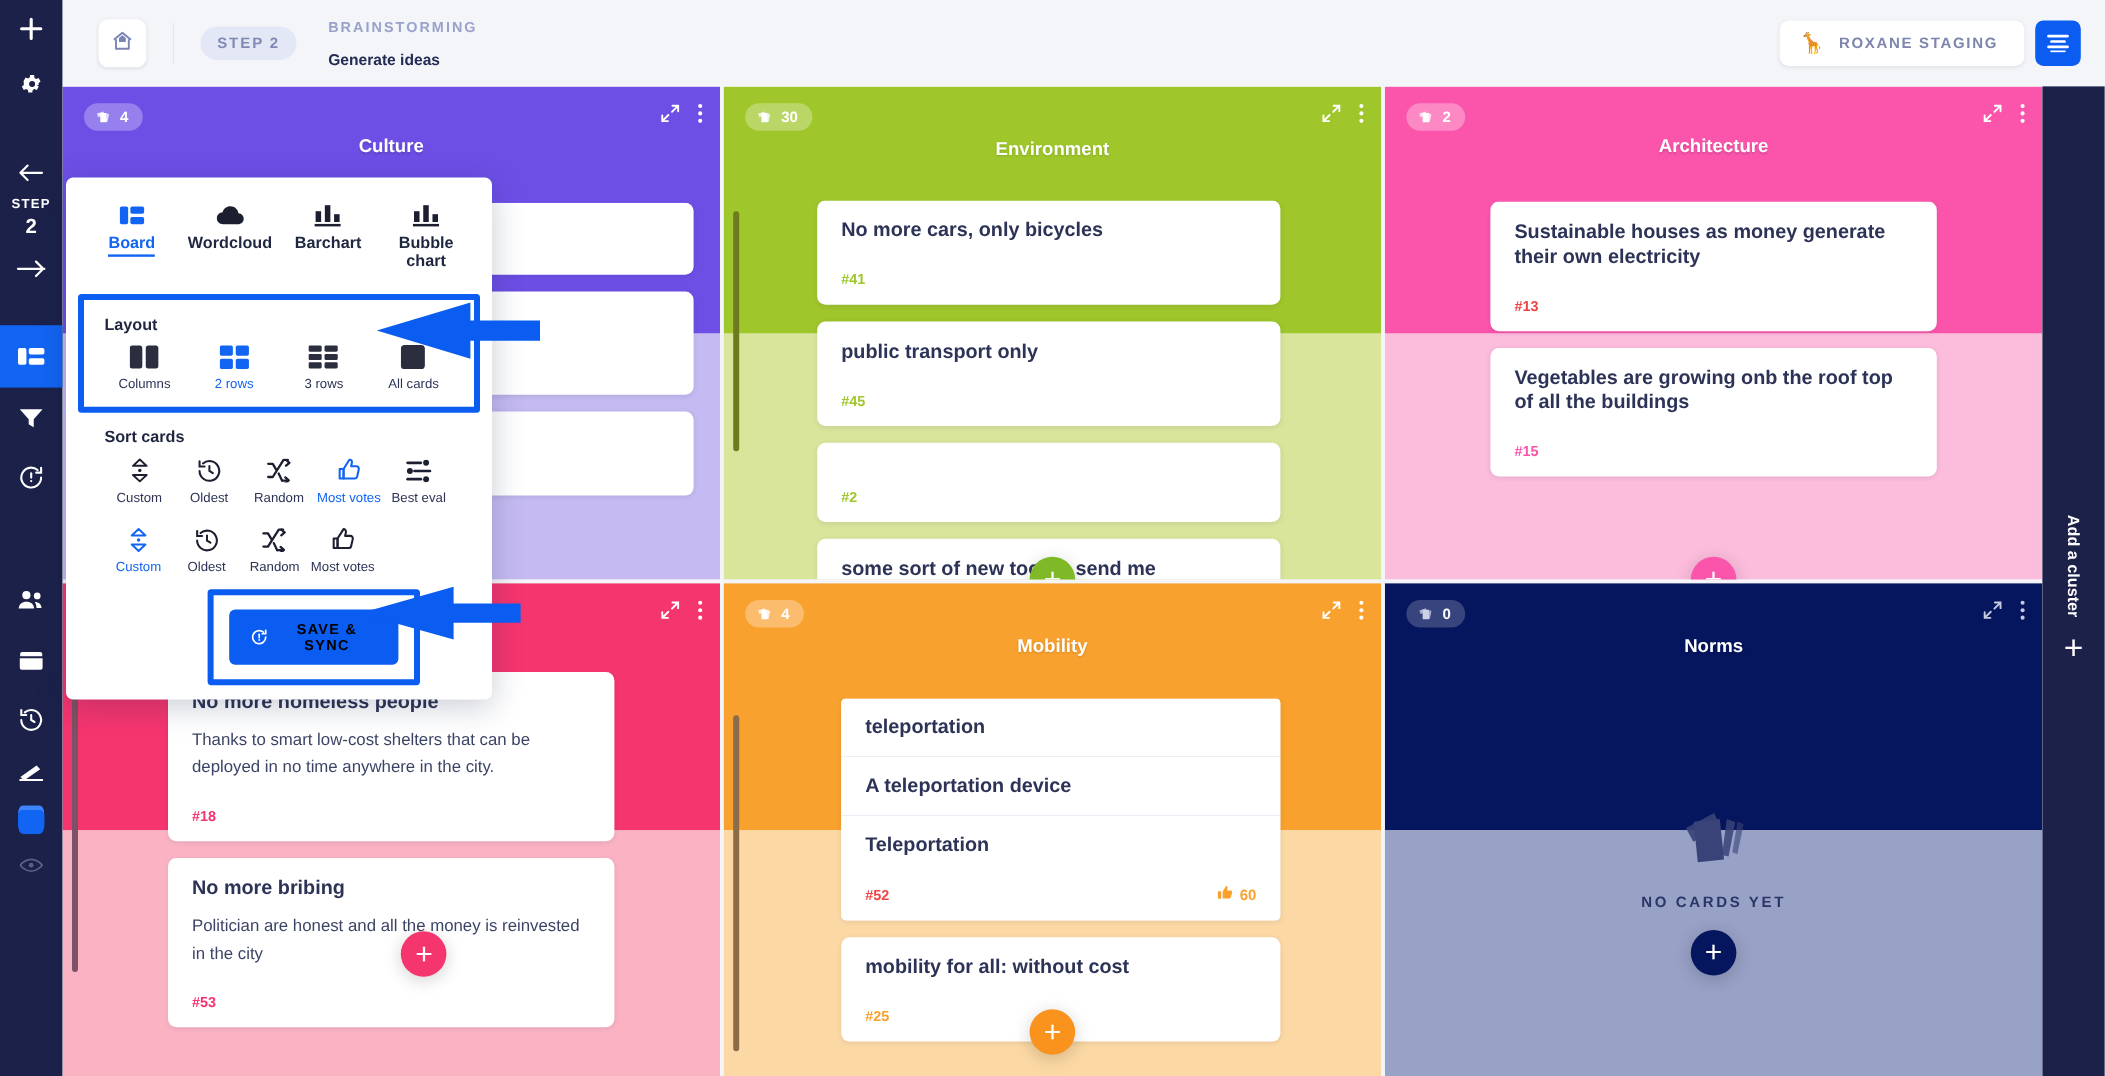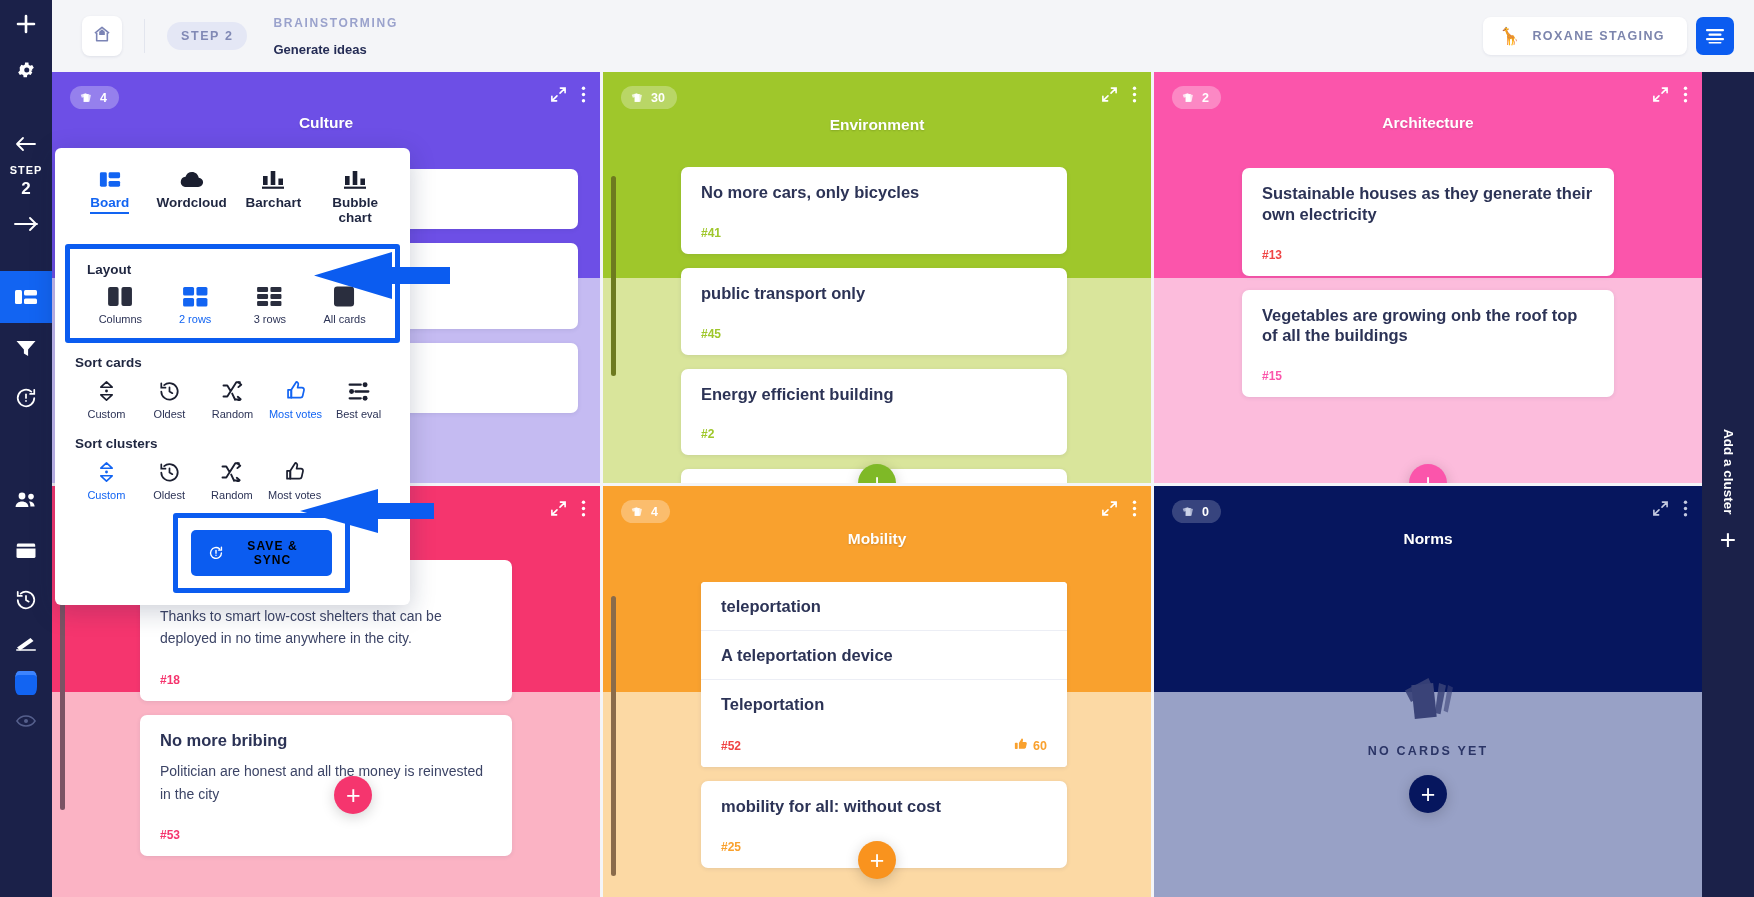--- a/index.html
+++ b/index.html
@@ -162,21 +162,21 @@
     margin: 12px 10px 0; border: 5px solid #0b5cf0; border-radius: 3px;
     padding: 3px;
   }
   .sect-inner { border: 2px solid #fff; padding: 6px 8px 8px; }
   .sect-ttl { font-size: 13.5px; font-weight: bold; color: #1f2640; padding: 2px 4px 6px; }
   .opts { display: flex; }
   .opt { flex: 1; text-align: center; cursor: pointer; }
   .opt .ic { height: 26px; display: flex; align-items: center; justify-content: center; }
   .opt .tx { font-size: 11px; color: #2c3356; margin-top: 4px; }
   .opt.sel .tx { color: #1264f2; }
-  .sect-plain { padding: 12px 20px 4px; }
+  .sect-plain { padding: 12px 32px 4px; }
   .sect-plain .sect-ttl { padding: 0 0 8px; }
   .save-wrap {
     margin: 8px 60px 6px 118px; border: 5px solid #0b5cf0; border-radius: 3px; padding: 3px;
   }
   .save-inner { border: 2px solid #fff; padding: 7px 8px; display: flex; justify-content: center; }
   .save-btn {
     background: #0b5cf0; color: #000000; border: none; border-radius: 5px;
     font-size: 12px; font-weight: bold; letter-spacing: 1.1px;
     padding: 9px 18px; display: flex; align-items: center; gap: 8px; cursor: pointer;
     font-family: "Liberation Sans", sans-serif;
@@ -383,21 +383,20 @@
             <span class="card-id" style="color:#9fc72b">#41</span>
           </div>
         </div>
         <div class="card">
           <div class="card-ttl">public transport only</div>
           <div class="card-foot">
             <span class="card-id" style="color:#9fc72b">#45</span>
           </div>
         </div>
         <div class="card">
-          <div class="card-ttl">Energy efficient building</div>
           <div class="card-foot">
             <span class="card-id" style="color:#9fc72b">#2</span>
           </div>
         </div>
         <div class="card" style="margin-bottom:0">
           <div class="card-ttl">some sort of new tool to send me</div>
         </div>
       </div>
       <div class="fab mid" style="background:#7fb927;top:auto;bottom:-19px;margin-top:0">+</div>
     </div>
@@ -425,21 +424,21 @@
         <span>
           <svg width="5" height="17" viewBox="0 0 5 17" fill="#fff">
               <circle cx="2.5" cy="2.3" r="1.7"></circle>
               <circle cx="2.5" cy="8.5" r="1.7"></circle>
               <circle cx="2.5" cy="14.7" r="1.7"></circle>
             </svg>
         </span>
       </div>
       <div class="cards" style="top:96px;padding-left:88px;padding-right:88px">
         <div class="card">
-          <div class="card-ttl">Sustainable houses as they generate their own electricity</div>
+          <div class="card-ttl">Sustainable houses as money generate their own electricity</div>
           <div class="card-foot">
             <span class="card-id" style="color:#ef4444">#13</span>
           </div>
         </div>
         <div class="card">
           <div class="card-ttl">Vegetables are growing onb the roof top of all the buildings</div>
           <div class="card-foot">
             <span class="card-id" style="color:#fb55ab">#15</span>
           </div>
         </div>
@@ -743,21 +742,20 @@
                 <rect x="0" y="16" width="14" height="2.4" rx="1.2"></rect>
                 <circle cx="17.4" cy="17.2" r="2.6"></circle>
               </svg>
           </div>
           <div class="tx">Best eval</div>
         </div>
       </div>
     </div>
 
     <div class="sect-plain" style="padding-top:12px">
-      <div class="sect-ttl">Sort clusters</div>
       <div class="opts" style="padding-right:64px">
         <div class="opt sel">
           <div class="ic">
             <svg width="19" height="22" viewBox="0 0 20 22" fill="none" stroke="#1264f2" stroke-width="1.7" stroke-linejoin="round">
                 <path d="M10 1.4L16 7H4z"></path>
                 <path d="M10 20.6L16 15H4z"></path>
                 <circle cx="10" cy="11" r="1.5" fill="#1264f2" stroke="none"></circle>
               </svg>
           </div>
           <div class="tx">Custom</div>

